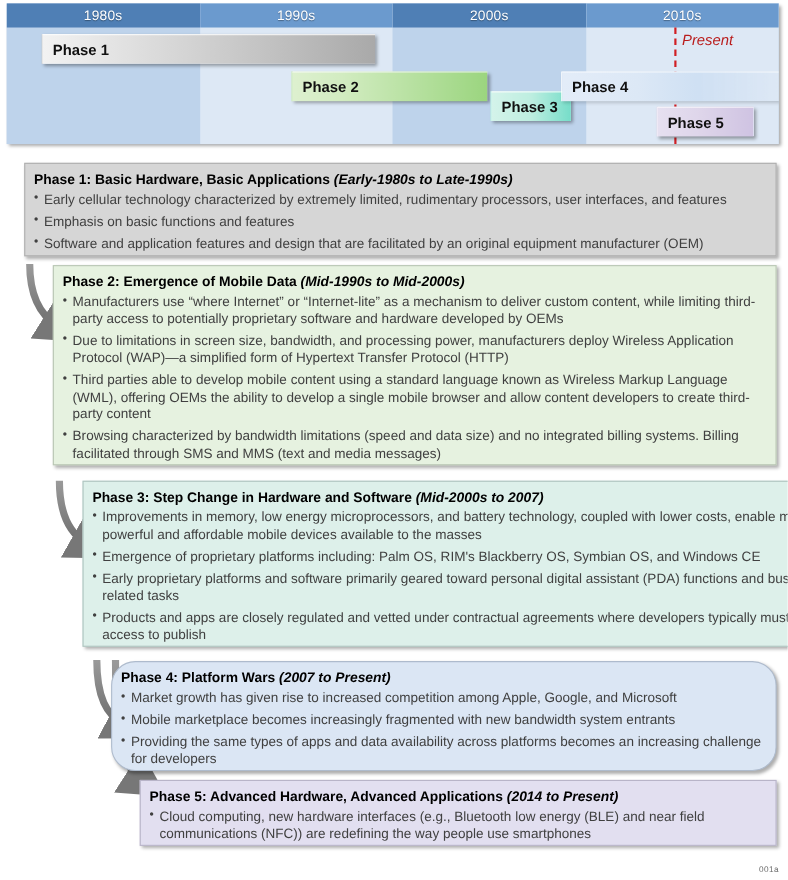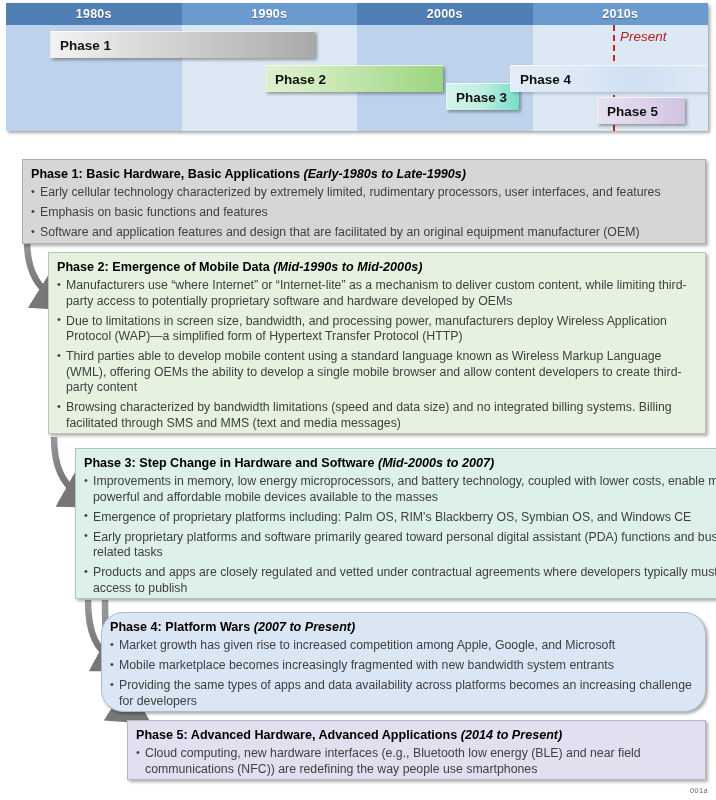--- a/index.html
+++ b/index.html
@@ -29,21 +29,21 @@
   }
   .decade-col { flex: 1 1 0; position: relative; }
   .decade-col.shade-a { background: #bed3eb; }
   .decade-col.shade-b { background: #dde8f5; }
   .decade-col .hdr {
     position: absolute; left: 0; right: 0; top: 0;
     height: 22px;
     display: flex; align-items: center; justify-content: center;
     color: #ffffff;
     font-size: 12.5px;
-    font-weight: bold;
+    font-weight: normal;
     letter-spacing: .2px;
     text-shadow: 0 1px 1px rgba(0,0,0,.35);
   }
   .decade-col.shade-a .hdr { background: #4f7fb5; }
   .decade-col.shade-b .hdr { background: #6b9ace; }
 
   
   #present-line {
     position: absolute;
     left: 607px; top: 22px;
@@ -69,21 +69,21 @@
     border-left: 1px solid rgba(255,255,255,.75);
   }
   .bar span {
     font-size: 13.5px;
     font-weight: bold;
     color: #111;
     padding-left: 9px;
     white-space: nowrap;
   }
   #bar-p1 {
-    left: 44px; top: 28px; width: 265px;
+    left: 32px; top: 28px; width: 303px;
     background: linear-gradient(to right,#f2f2f2 0%, #eaeaea 12%, #bfbfbf 72%, #a9a9a9 100%);
   }
   #bar-p2 {
     left: 259px; top: 62px; width: 178px;
     background: linear-gradient(to right,#ddf0cf 0%, #d2ecc1 25%, #9bd57f 100%);
   }
   #bar-p3 {
     left: 440px; top: 80px; width: 73px;
     background: linear-gradient(to right,#d4f3ea 0%, #bdeee0 50%, #76ddc9 100%);
   }
@@ -96,21 +96,20 @@
     left: 591px; top: 94px; width: 88px;
     background: linear-gradient(to right,#e6e0f0 0%, #ded5ea 45%, #cfc3e2 100%);
   }
 
   
   .pbox {
     position: absolute;
     box-shadow: 2px 2px 3px rgba(0,0,0,0.32);
     border: 1px solid #b9bcc2;
     padding: 6px 8px 2px 8px;
-    margin-top: 11px;
   }
   .pbox .title {
     font-size: 12.6px;
     font-weight: bold;
     color: #000;
     margin: 1px 0 3px 0;
     line-height: 1.22;
   }
   .pbox .title i {
     font-weight: bold;

